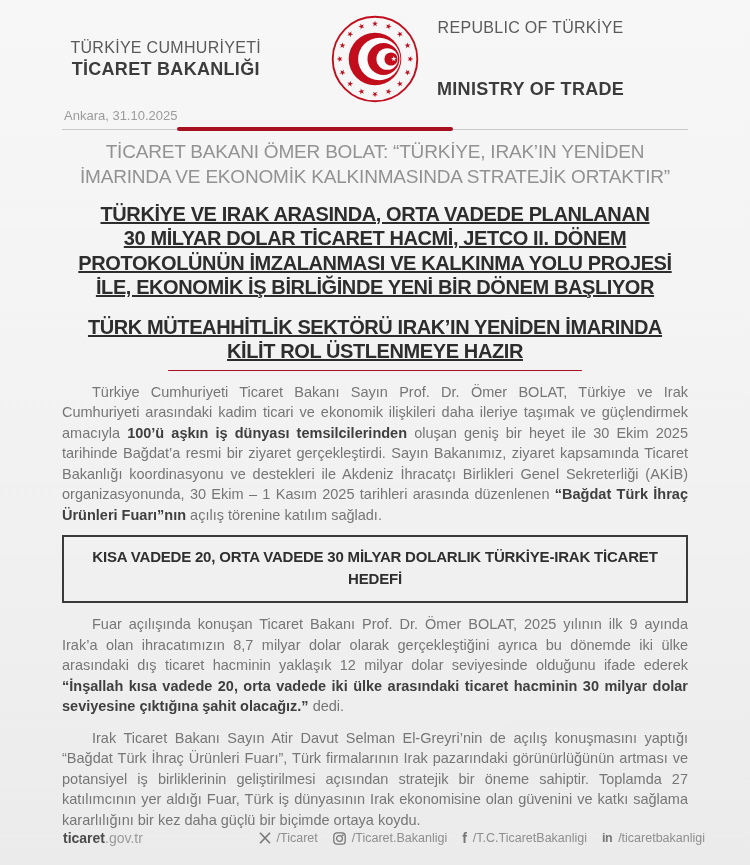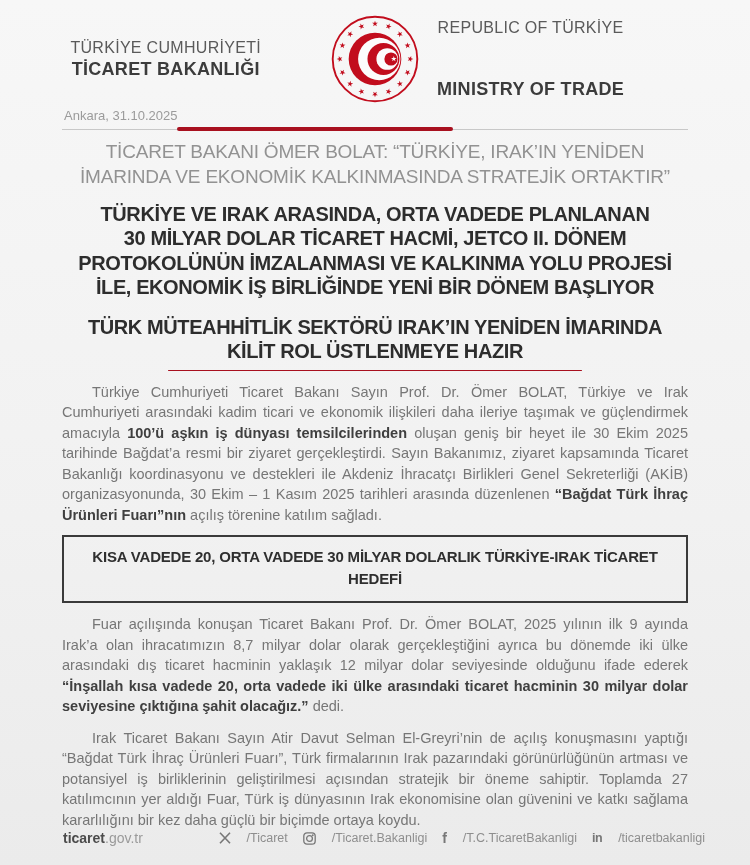--- a/index.html
+++ b/index.html
@@ -25,38 +25,38 @@
   
   .dateline{margin:2px 0 0 64px;font-size:13px;color:#9b9b9b;}
   .divider1{position:relative;margin:4px 62px 0;height:5px;}
   .divider1 .gline{position:absolute;top:2px;left:0;right:0;height:1px;background:#c8c8c8;}
   .divider1 .rseg{position:absolute;top:0;left:115px;width:276px;height:4px;background:var(--red);border-radius:2px;}
 
   
   .qtitle{margin-top:11px;text-align:center;font-size:19px;line-height:25px;color:#929292;letter-spacing:-.2px;}
   .qtitle div{white-space:nowrap;}
   .headline{margin-top:13px;text-align:center;font-size:20px;font-weight:700;line-height:24.5px;color:#2d2d2d;letter-spacing:-.4px;}
-  .headline div{white-space:nowrap;}
+  .headline div{white-space:nowrap;text-decoration:underline;}
   .subheadline{margin-top:15px;}
   .redline2{margin:6px auto 0;width:414px;height:5px;background:var(--red);border-radius:2.5px;}
 
   
   .para{margin:11px 62px 0;font-size:14.5px;line-height:20.5px;color:#767676;text-align:justify;text-indent:30px;}
   .para .b{font-weight:700;color:#3f3f3f;}
 
   .hbox{margin:10px 62px 0;border:2px solid #3a3a3a;padding:9px 16px 11px;text-align:center;
         font-size:15px;font-weight:700;line-height:22px;color:#2f2f2f;letter-spacing:-.2px;}
   .hbox div{white-space:nowrap;}
 
   
   .footer{margin-top:auto;margin-bottom:19px;padding:0 45px 0 63px;display:flex;justify-content:space-between;align-items:center;}
   .site{font-size:14px;color:#9a9a9a;cursor:pointer;}
   .site .sb{font-weight:700;color:#4b4b4b;}
   .socials{display:flex;align-items:center;gap:15px;}
-  .soc{display:flex;align-items:center;gap:16px;font-size:12.5px;color:#8e8e8e;cursor:pointer;}
+  .soc{display:flex;align-items:center;gap:6px;font-size:12.5px;color:#8e8e8e;cursor:pointer;}
   .soc svg{display:block;}
   .fico{font-weight:700;font-size:14px;color:#777;}
   .inico{font-weight:700;font-size:12.5px;letter-spacing:-.5px;color:#777;}
 </style>
 </head>
 <body style="--red: #a8101f; --logored: #c20d1d;">
 
 <div class="page">
 
   <div class="hdr">

